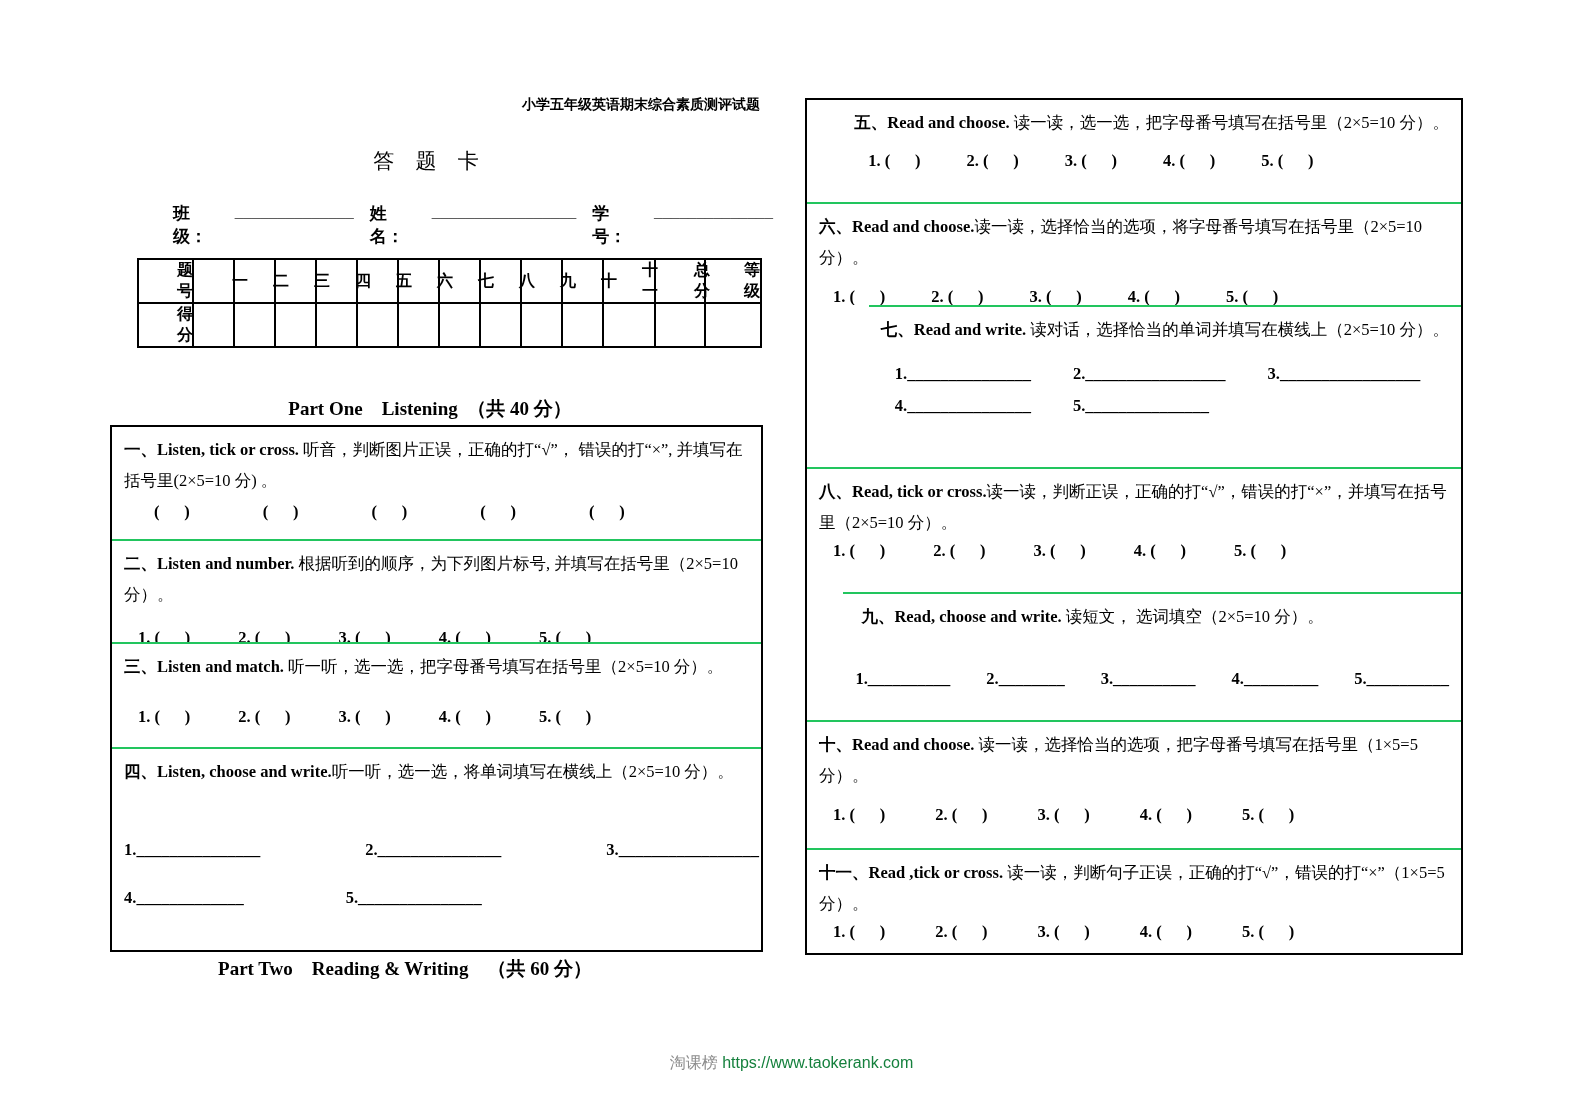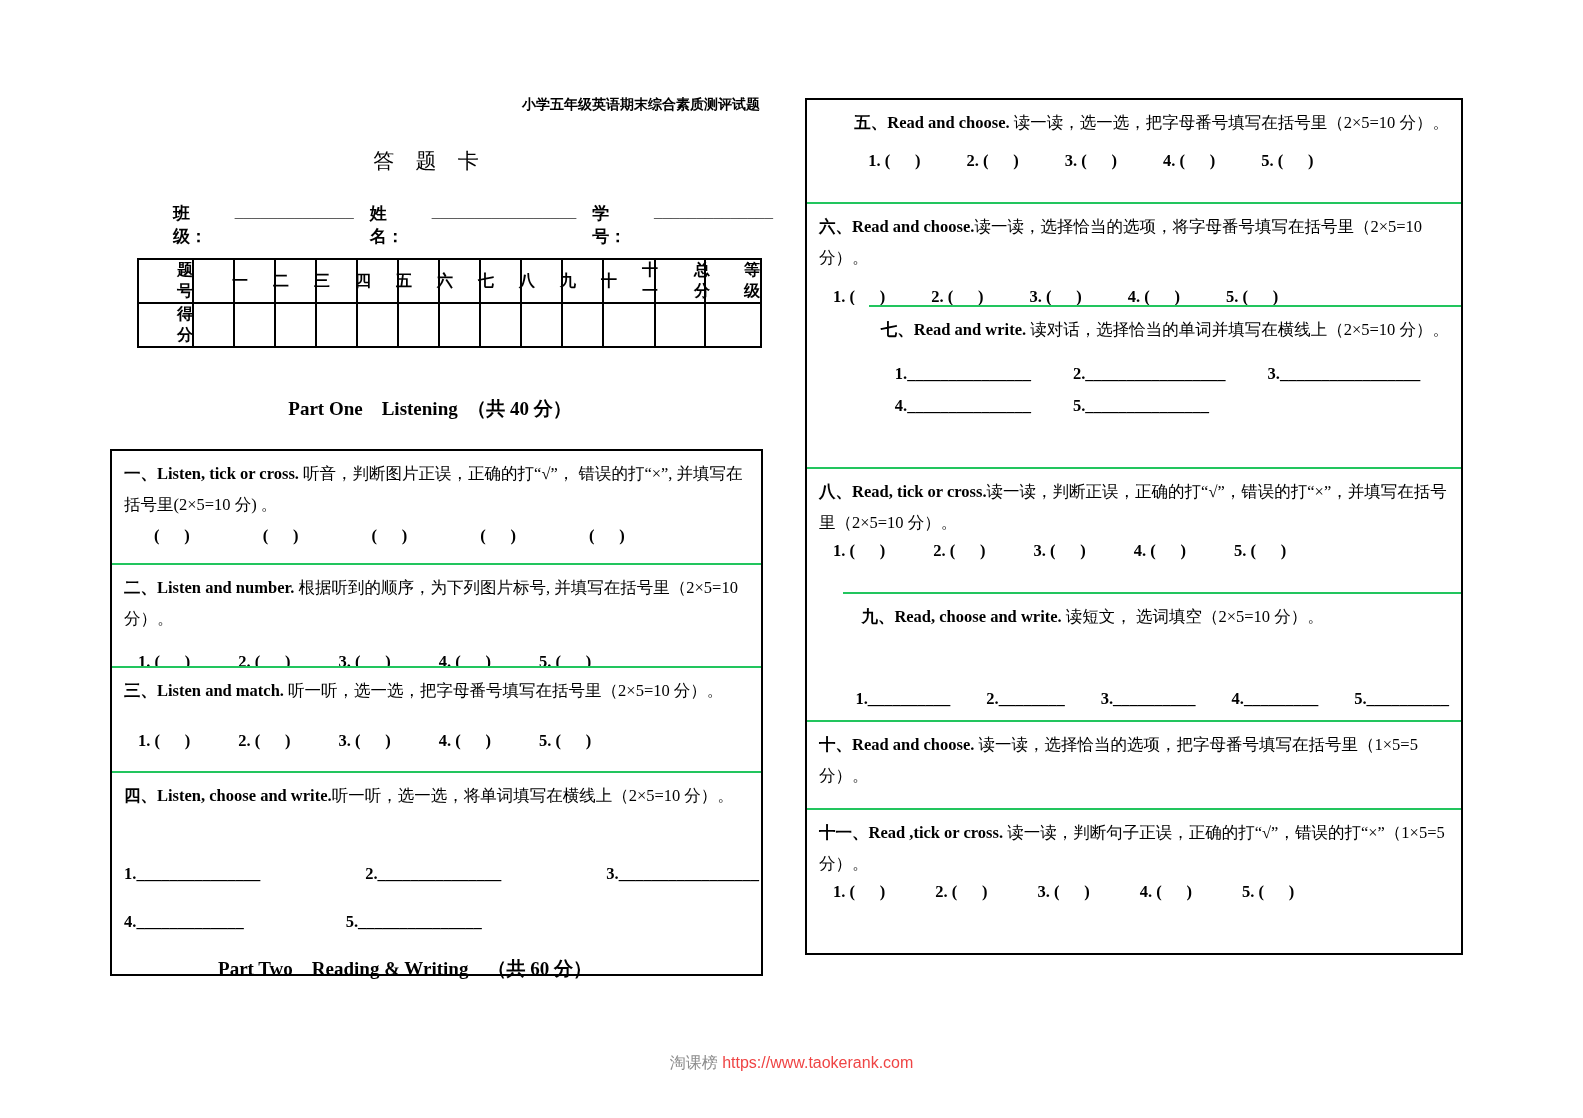--- a/index.html
+++ b/index.html
@@ -46,37 +46,37 @@
     font-weight: 700; font-size: 19px; white-space: pre; text-align: center;
   }
   .part-one-heading { left: 100px; top: 396px; width: 660px; }
   .part-two-heading { left: 75px;  top: 956px; width: 660px; }
 
   
   .box {
     position: absolute; border: 2px solid #000; background: #fff;
     display: flex; flex-direction: column;
   }
-  .box-left  { left: 110px; top: 425px; width: 653px; height: 527px; margin-top: 24px; }
+  .box-left  { left: 110px; top: 425px; width: 653px; height: 527px; }
   .box-right { left: 805px; top: 98px;  width: 658px; height: 857px; align-items: flex-end; }
   .sec { padding: 8px 12px 0 12px; overflow: hidden; }
   .sec + .sec { border-top: 2px solid #22c55e; }
   .sec.grow { flex: 1 1 auto; }
   .instr { font-size: 16.5px; line-height: 1.85; }
   .instr .en { font-weight: 700; }
   .ansrow { display: flex; font-size: 16.5px; font-weight: 700; }
   .ansrow .ans { white-space: pre; }
 
   
   .footer {
     left: 0; top: 1053px; width: 1583px; text-align: center;
     font-family: "Liberation Sans", "DejaVu Sans", sans-serif;
     font-size: 16px; color: #8c8c8c;
   }
-  .footer a { color: #ef4444; text-decoration: none; }
+  .footer a { color: #15803d; text-decoration: none; }
 </style>
 </head>
 <body>
 
 <div class="page">
 
   <div class="abs doc-title">小学五年级英语期末综合素质测评试题</div>
   <div class="abs doc-subtitle">答 题 卡</div>
 
   <div class="abs student-row">
@@ -237,30 +237,30 @@
         <span class="ans">1. (      )</span>
         <span class="ans">2. (      )</span>
         <span class="ans">3. (      )</span>
         <span class="ans">4. (      )</span>
         <span class="ans">5. (      )</span>
       </div>
     </section>
 
     <section class="sec" style="height:128px">
       <p class="instr" style="padding-left:6px"><span class="en">九、Read, choose and write.</span><span> 读短文， 选词填空（2×5=10 分）。</span></p>
-      <div class="ansrow" style="gap:36px; margin-top:56px">
+      <div class="ansrow" style="gap:36px; margin-top:36px">
         <span class="ans">1.__________</span>
         <span class="ans">2.________</span>
         <span class="ans">3.__________</span>
         <span class="ans">4._________</span>
         <span class="ans">5.__________</span>
       </div>
     </section>
 
-    <section class="sec" style="height:88px">
+    <section class="sec" style="height:128px">
       <p class="instr"><span class="en">十、Read and choose.</span><span> 读一读，选择恰当的选项，把字母番号填写在括号里（1×5=5 分）。</span></p>
       <div class="ansrow" style="gap:50px; padding-left:14px; margin-top:14px">
         <span class="ans">1. (      )</span>
         <span class="ans">2. (      )</span>
         <span class="ans">3. (      )</span>
         <span class="ans">4. (      )</span>
         <span class="ans">5. (      )</span>
       </div>
     </section>
 

